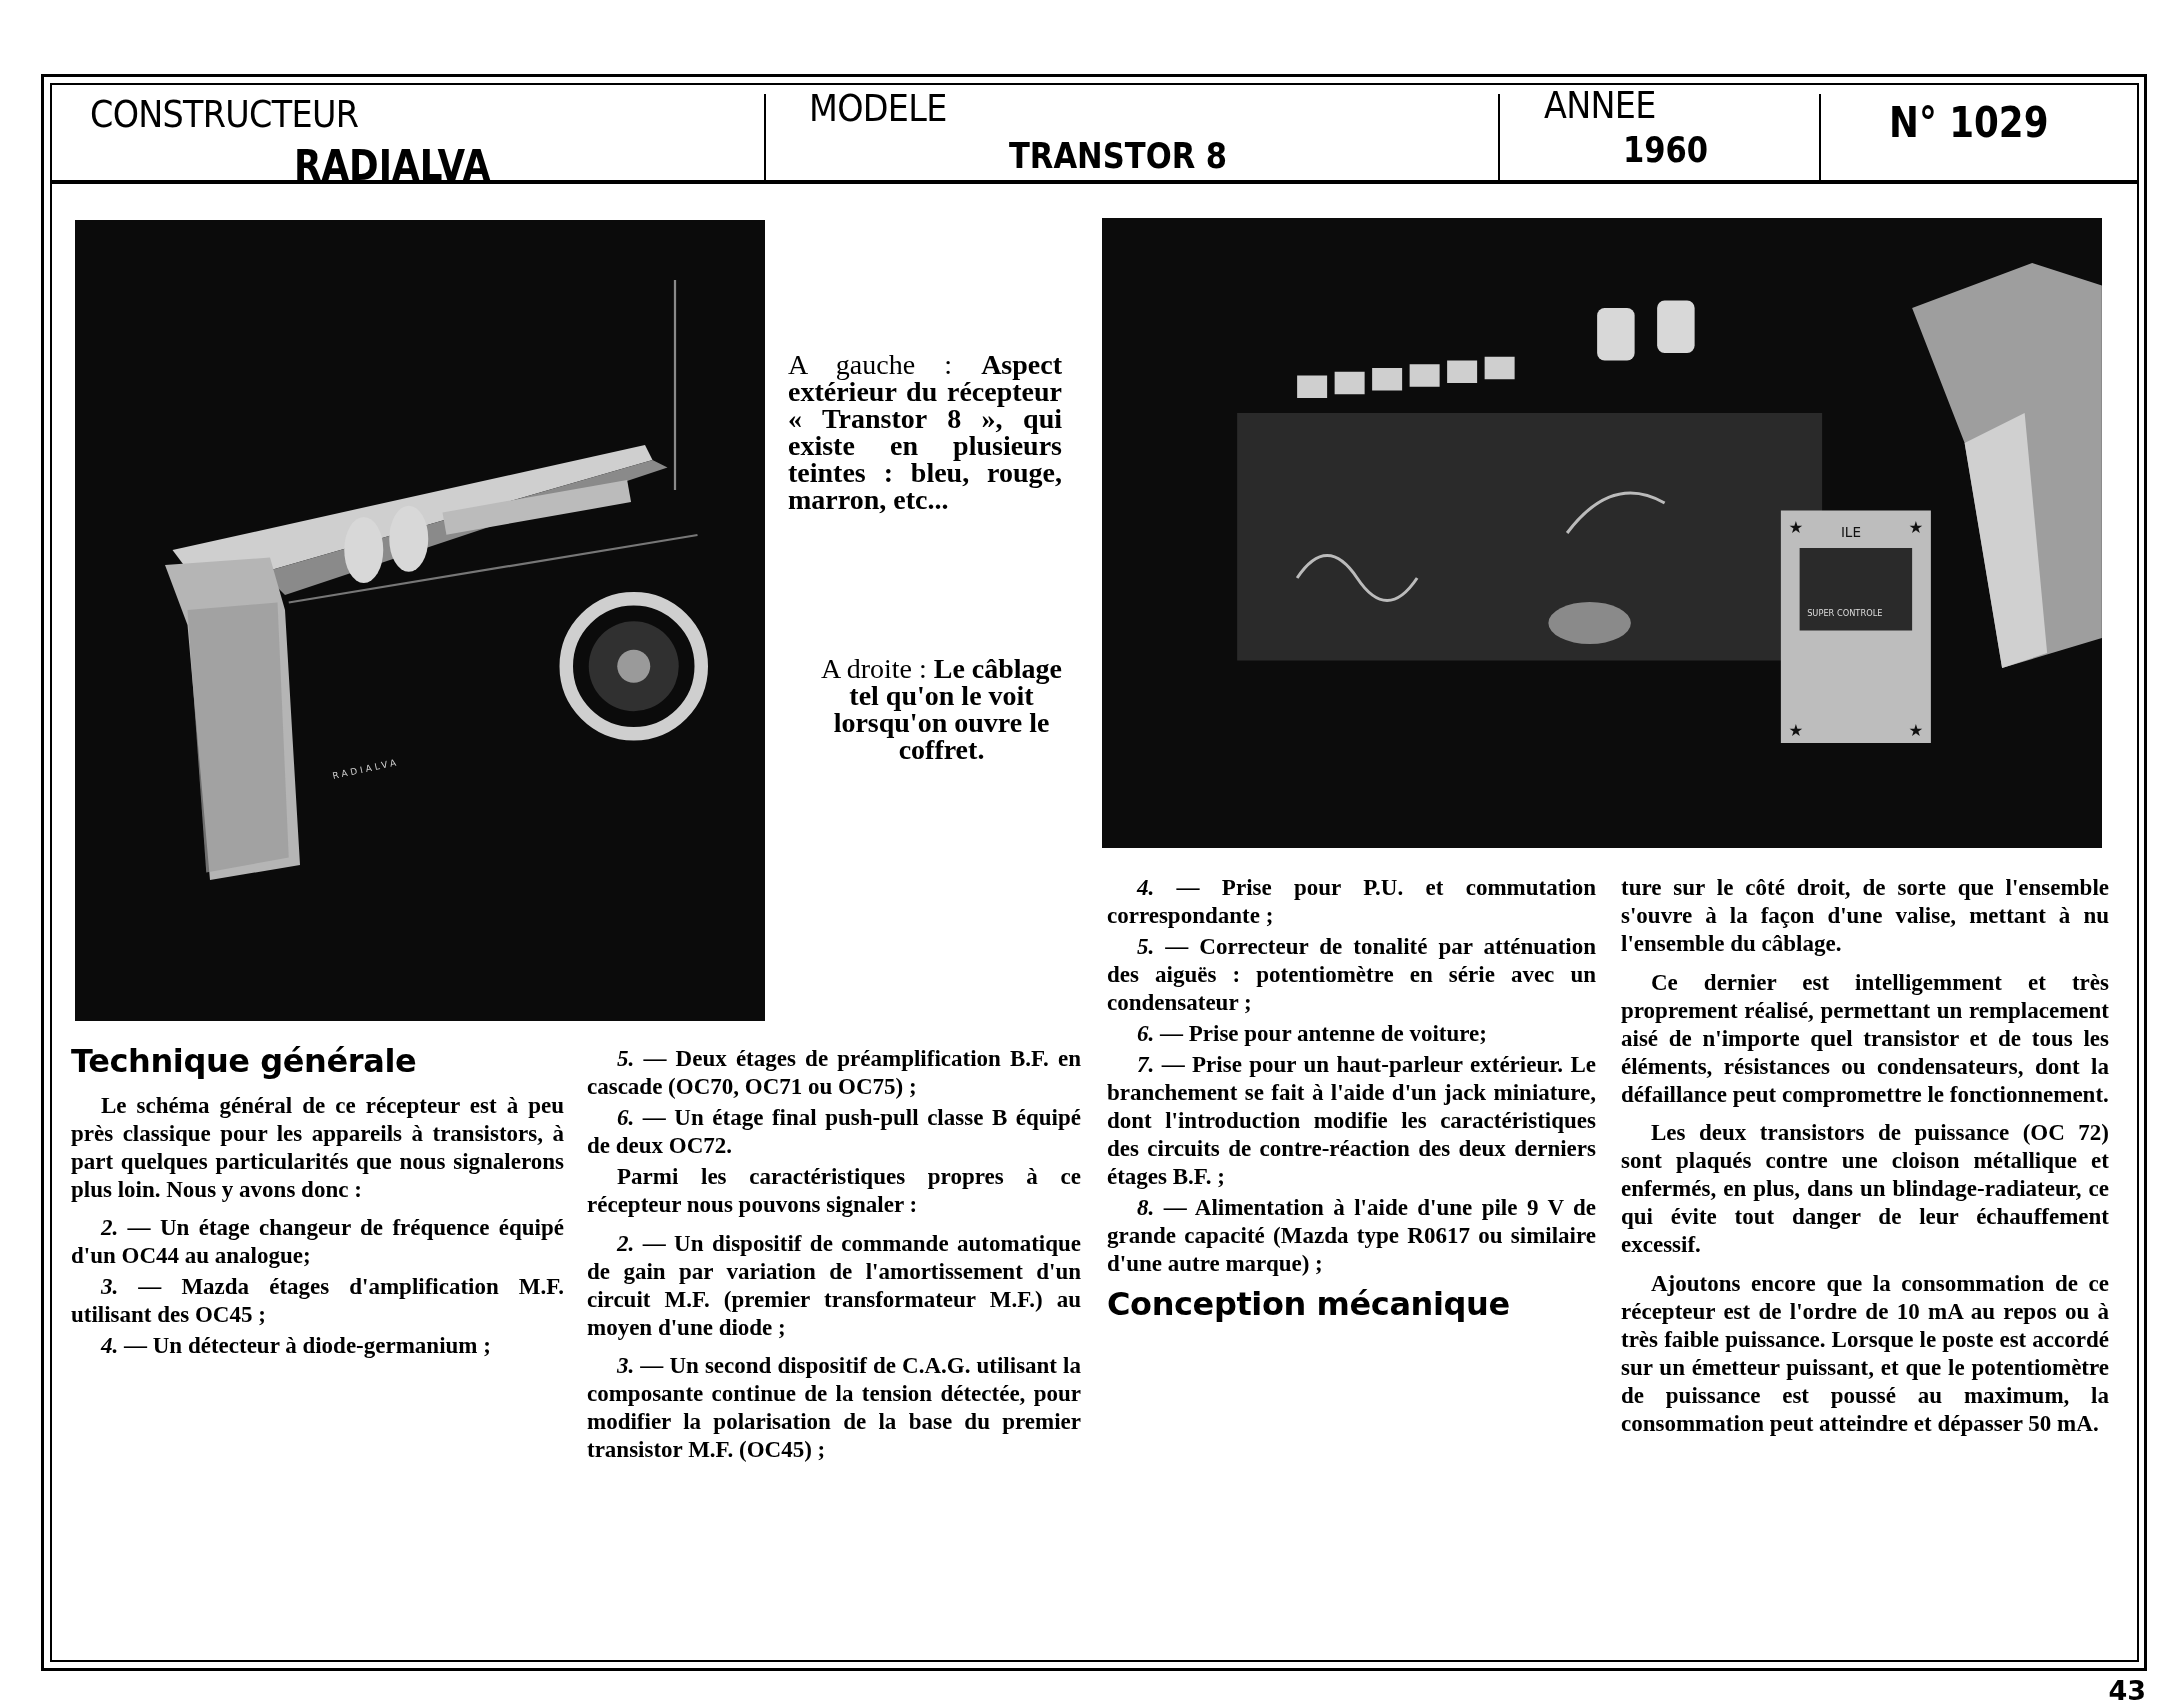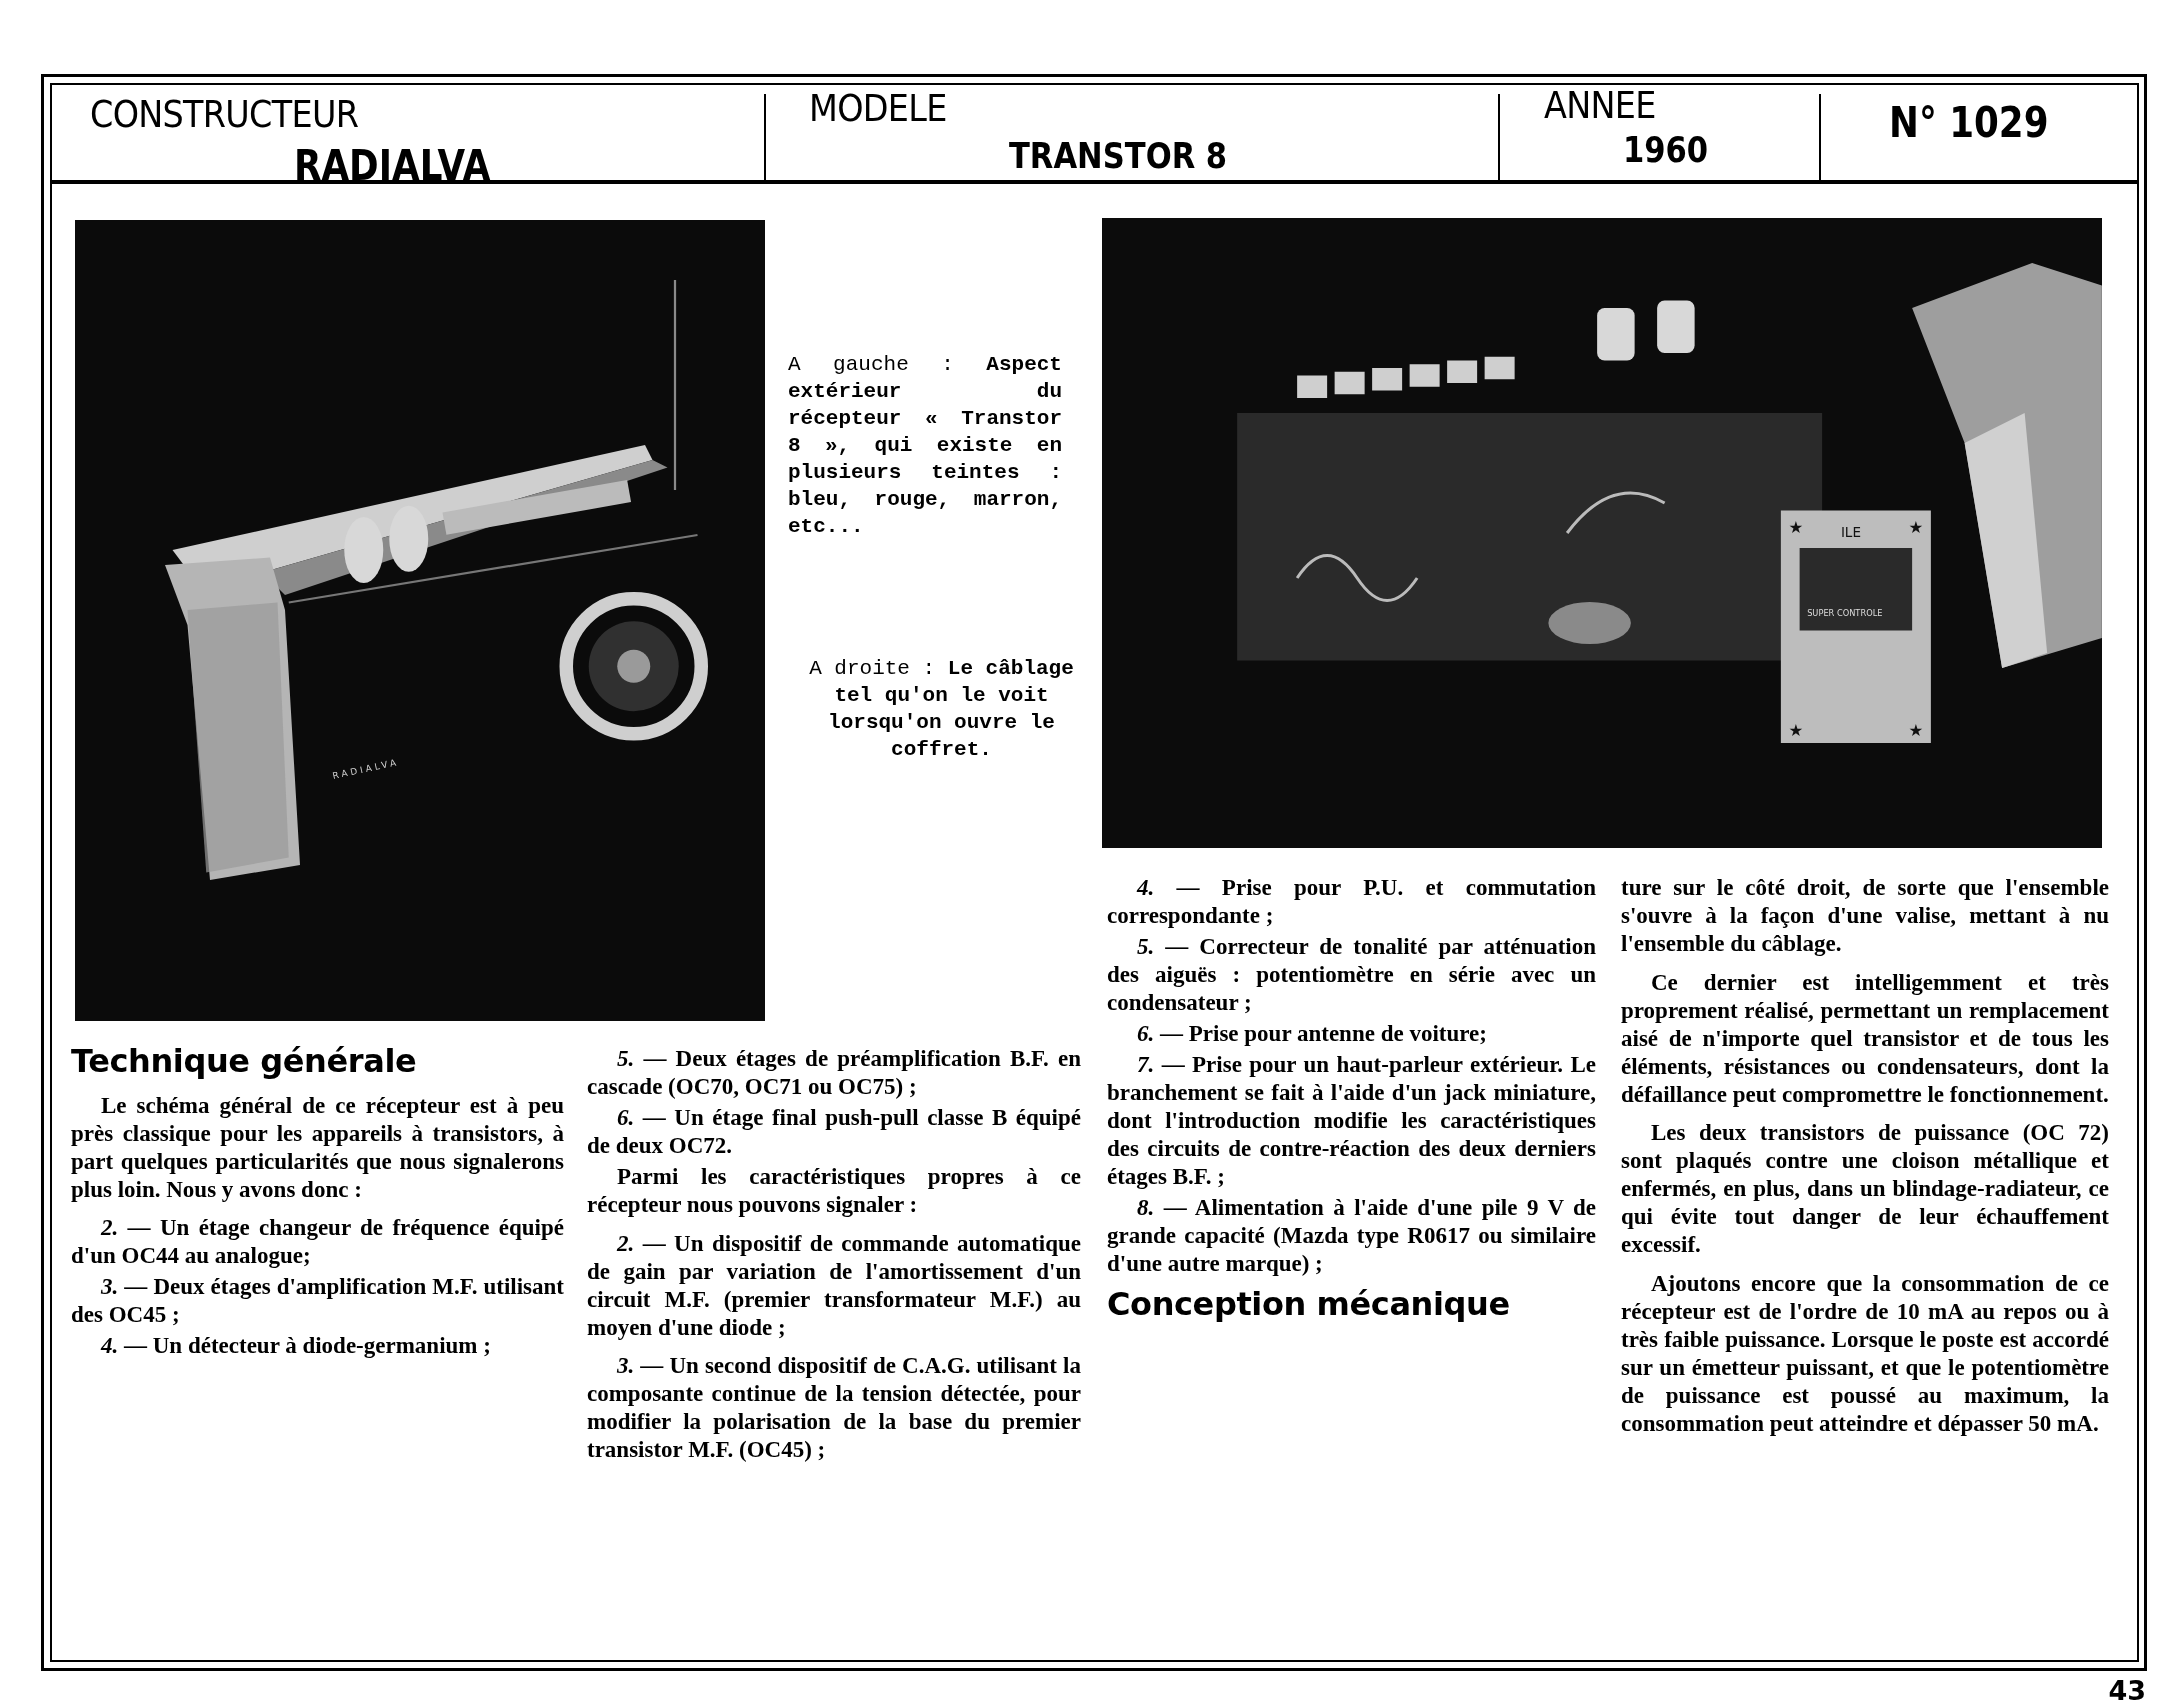--- a/index.html
+++ b/index.html
@@ -4,21 +4,21 @@
 <style>
   html, body { margin:0; padding:0; background:#ffffff; }
   body { width:2172px; height:1705px; position:relative; overflow:hidden; color:#000; }
   .frame-outer { position:absolute; left:41px; top:74px; width:2106px; height:1597px; border:3px solid #000; box-sizing:border-box; }
   .frame-inner { position:absolute; left:50px; top:83px; width:2089px; height:1579px; border:2.3px solid #000; box-sizing:border-box; }
   .hdr-bottom { position:absolute; left:50px; top:180px; width:2089px; height:0; border-top:4.5px solid #000; }
   .hdr-div { position:absolute; top:94px; width:0; height:89px; border-left:2.3px solid #000; }
   .hdr-label { position:absolute; font-family:"DejaVu Sans", sans-serif; font-weight:normal; font-size:38px; letter-spacing:-0.8px; transform:scaleX(0.88); transform-origin:left top; }
   .hdr-value { position:absolute; font-family:"DejaVu Sans", sans-serif; font-weight:bold; font-size:36px; transform:scaleX(0.85); transform-origin:left top; }
   .photo { position:absolute; background:#0a0a0a; overflow:hidden; }
-  .caption { position:absolute; font-family:Liberation Mono, monospace; font-size:21px; line-height:27px; text-align:justify; }
+  .caption { position:absolute; font-family:Liberation Serif, serif; font-size:28px; line-height:27px; text-align:justify; }
   .caption b { font-weight:bold; }
   .col { position:absolute; font-family:"Liberation Serif", serif; font-weight:bold; font-size:23px; line-height:28px; text-align:justify; }
   .col p { margin:0 0 10.5px 0; text-indent:30px; }
   .col p.tight { margin-bottom:3px; }
   .col .num { font-style:italic; }
   .section-title { font-family:"DejaVu Sans", sans-serif; font-weight:bold; font-size:32px; margin:0 0 16.5px 0; letter-spacing:-0.4px; }
   .pagenum { position:absolute; right:26px; top:1675px; font-family:"DejaVu Sans", sans-serif; font-weight:bold; font-size:27px; }
 </style>
 </head>
 <body>
@@ -105,21 +105,21 @@
 
     <polygon points="1080,120 1240,60 1333,90 1333,560 1200,600 1150,300" fill="#9e9e9e"></polygon>
     <polygon points="1150,300 1200,600 1260,580 1230,260" fill="#d0d0d0"></polygon>
   </svg>
 </div>
 
 <div class="col" style="left:71px; top:1047px; width:493px;">
   <div class="section-title">Technique générale</div>
   <p><span>Le schéma général de ce récepteur est à peu près classique pour les appareils à transistors, à part quelques particularités que nous signalerons plus loin. Nous y avons donc :</span></p>
   <p class="tight"><span class="num">2.</span> <span>— Un étage changeur de fréquence équipé d'un OC44 au analogue;</span></p>
-  <p class="tight"><span class="num">3.</span> <span>— Deux étages d'amplification M.F. utilisant des OC45 ;</span></p>
+  <p class="tight"><span class="num">3.</span> <span>— Mazda étages d'amplification M.F. utilisant des OC45 ;</span></p>
   <p><span class="num">4.</span> <span>— Un détecteur à diode-germanium ;</span></p>
 </div>
 
 <div class="col" style="left:587px; top:1045px; width:494px;">
   <p class="tight"><span class="num">5.</span> <span>— Deux étages de préamplification B.F. en cascade (OC70, OC71 ou OC75) ;</span></p>
   <p class="tight"><span class="num">6.</span> <span>— Un étage final push-pull classe B équipé de deux OC72.</span></p>
   <p><span>Parmi les caractéristiques propres à ce récepteur nous pouvons signaler :</span></p>
   <p><span class="num">2.</span> <span>— Un dispositif de commande automatique de gain par variation de l'amortissement d'un circuit M.F. (premier transformateur M.F.) au moyen d'une diode ;</span></p>
   <p><span class="num">3.</span> <span>— Un second dispositif de C.A.G. utilisant la composante continue de la tension détectée, pour modifier la polarisation de la base du premier transistor M.F. (OC45) ;</span></p>
 </div>

